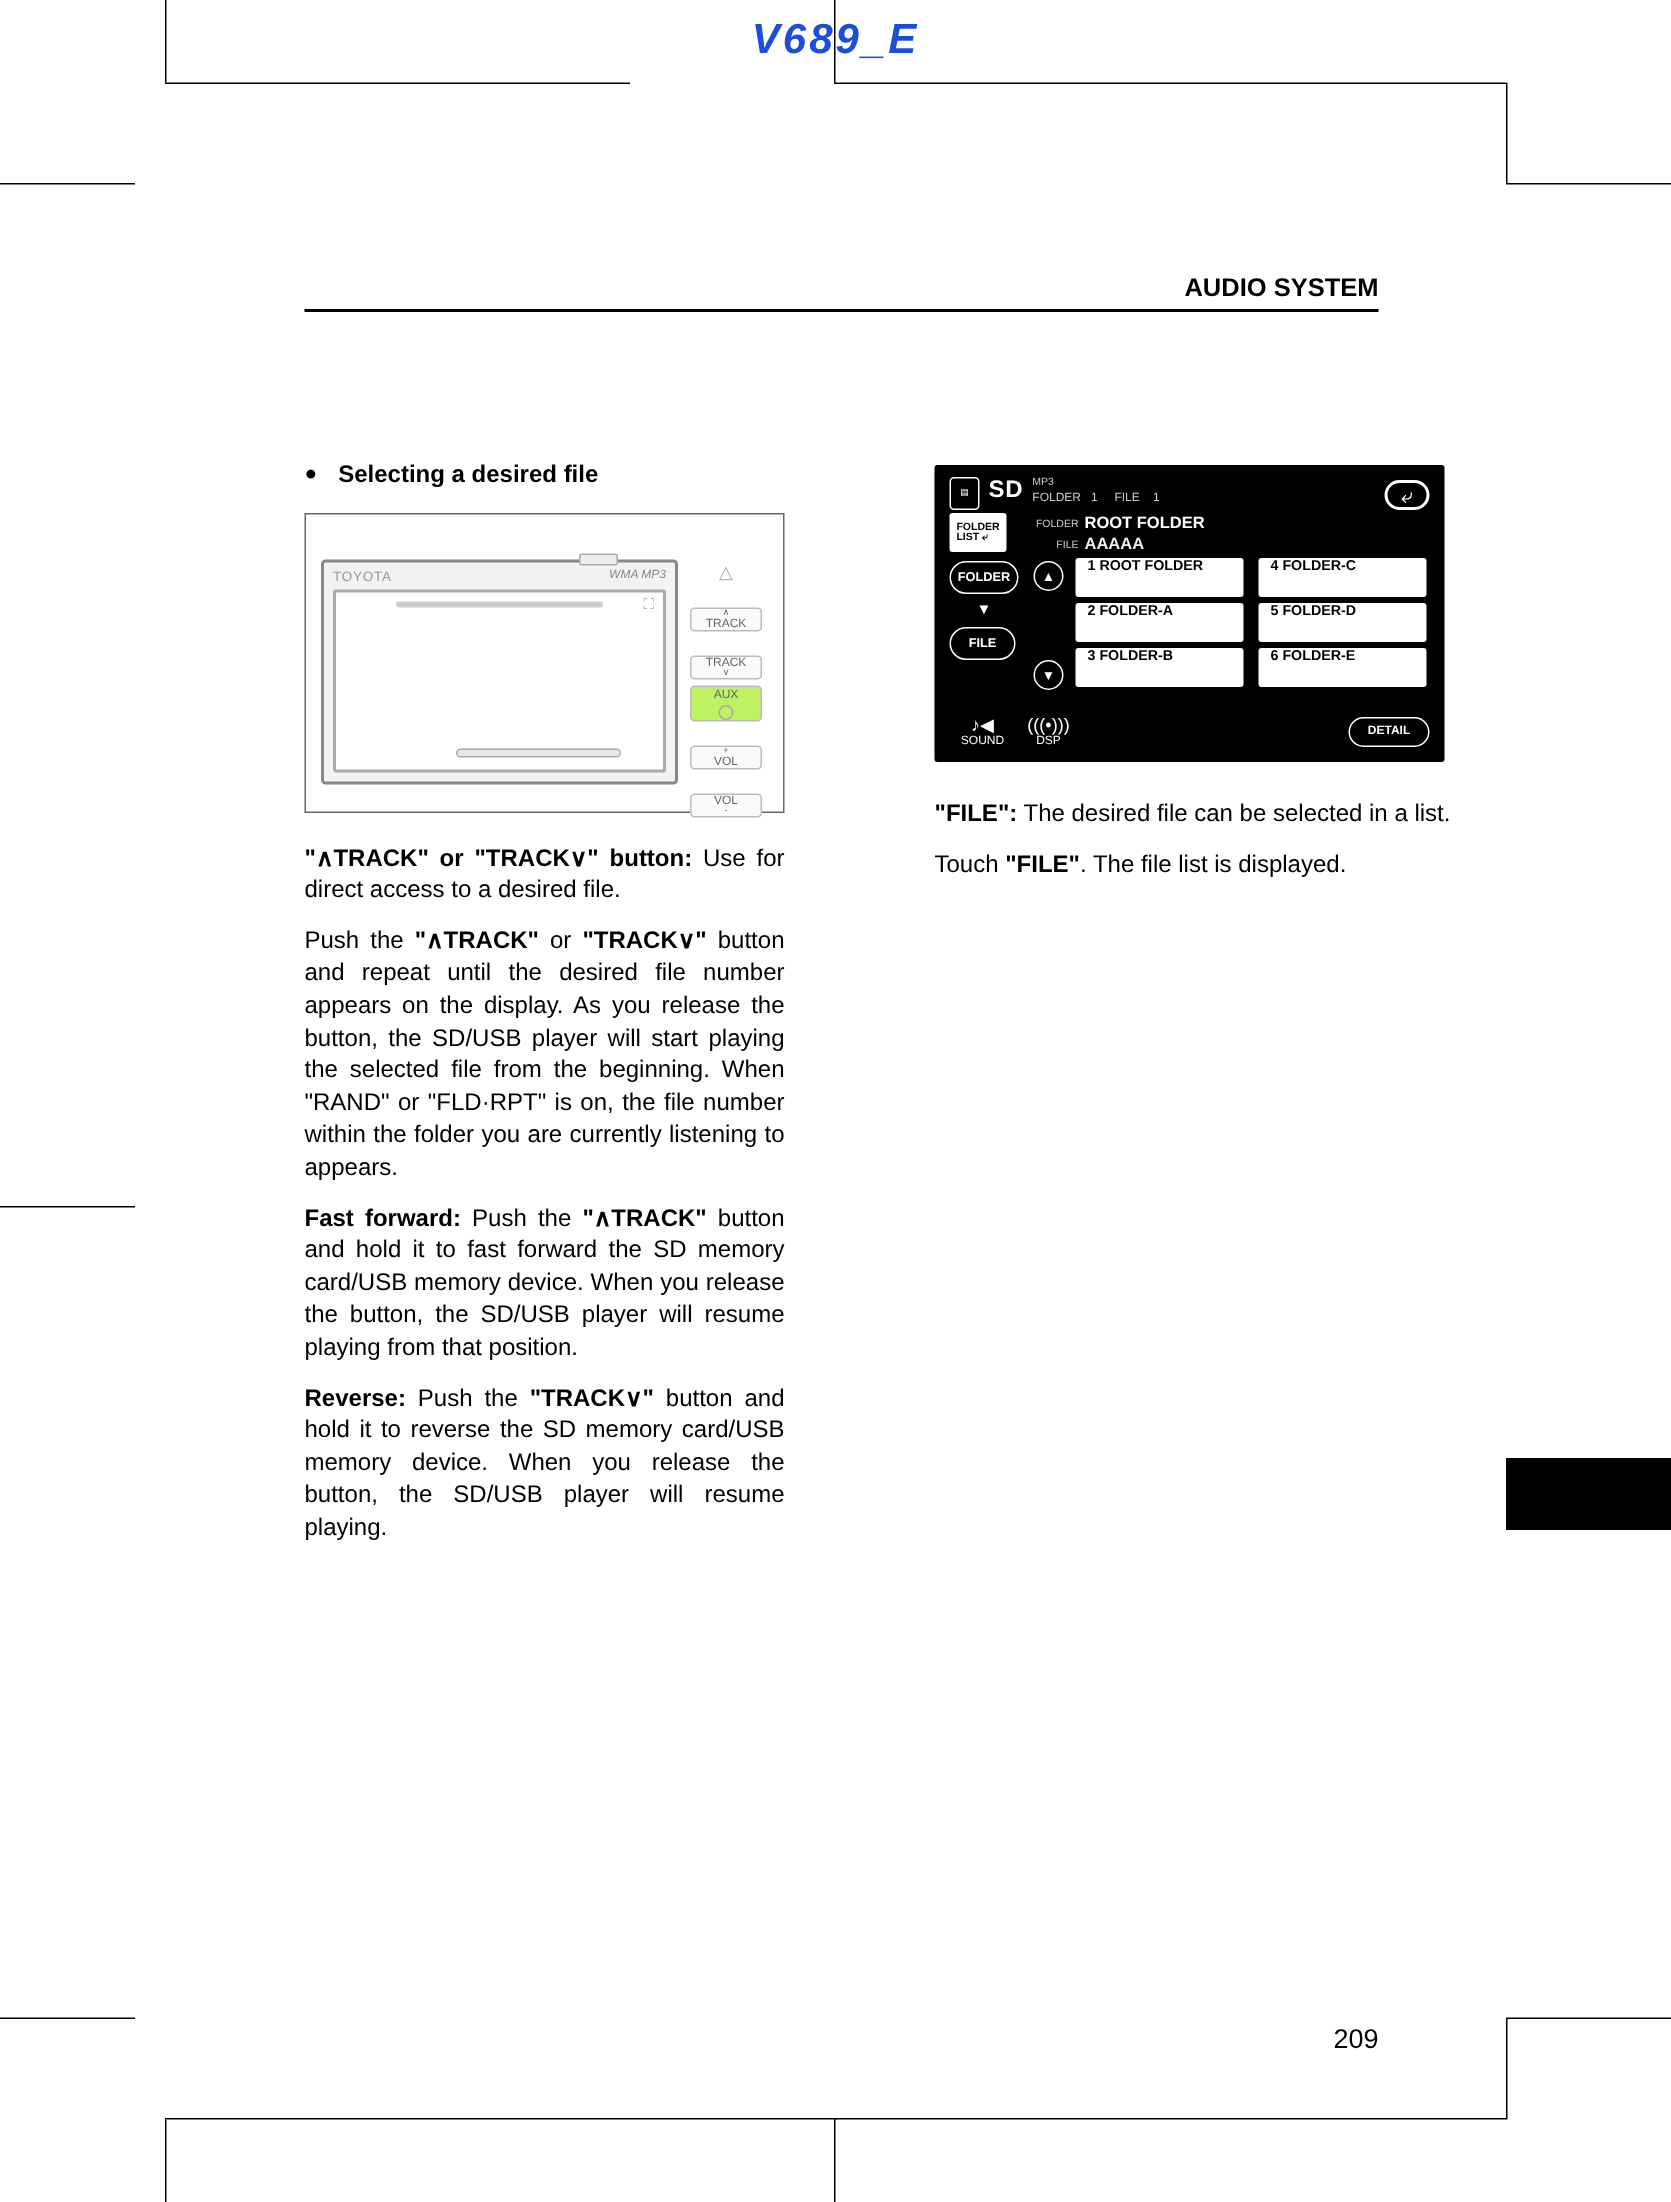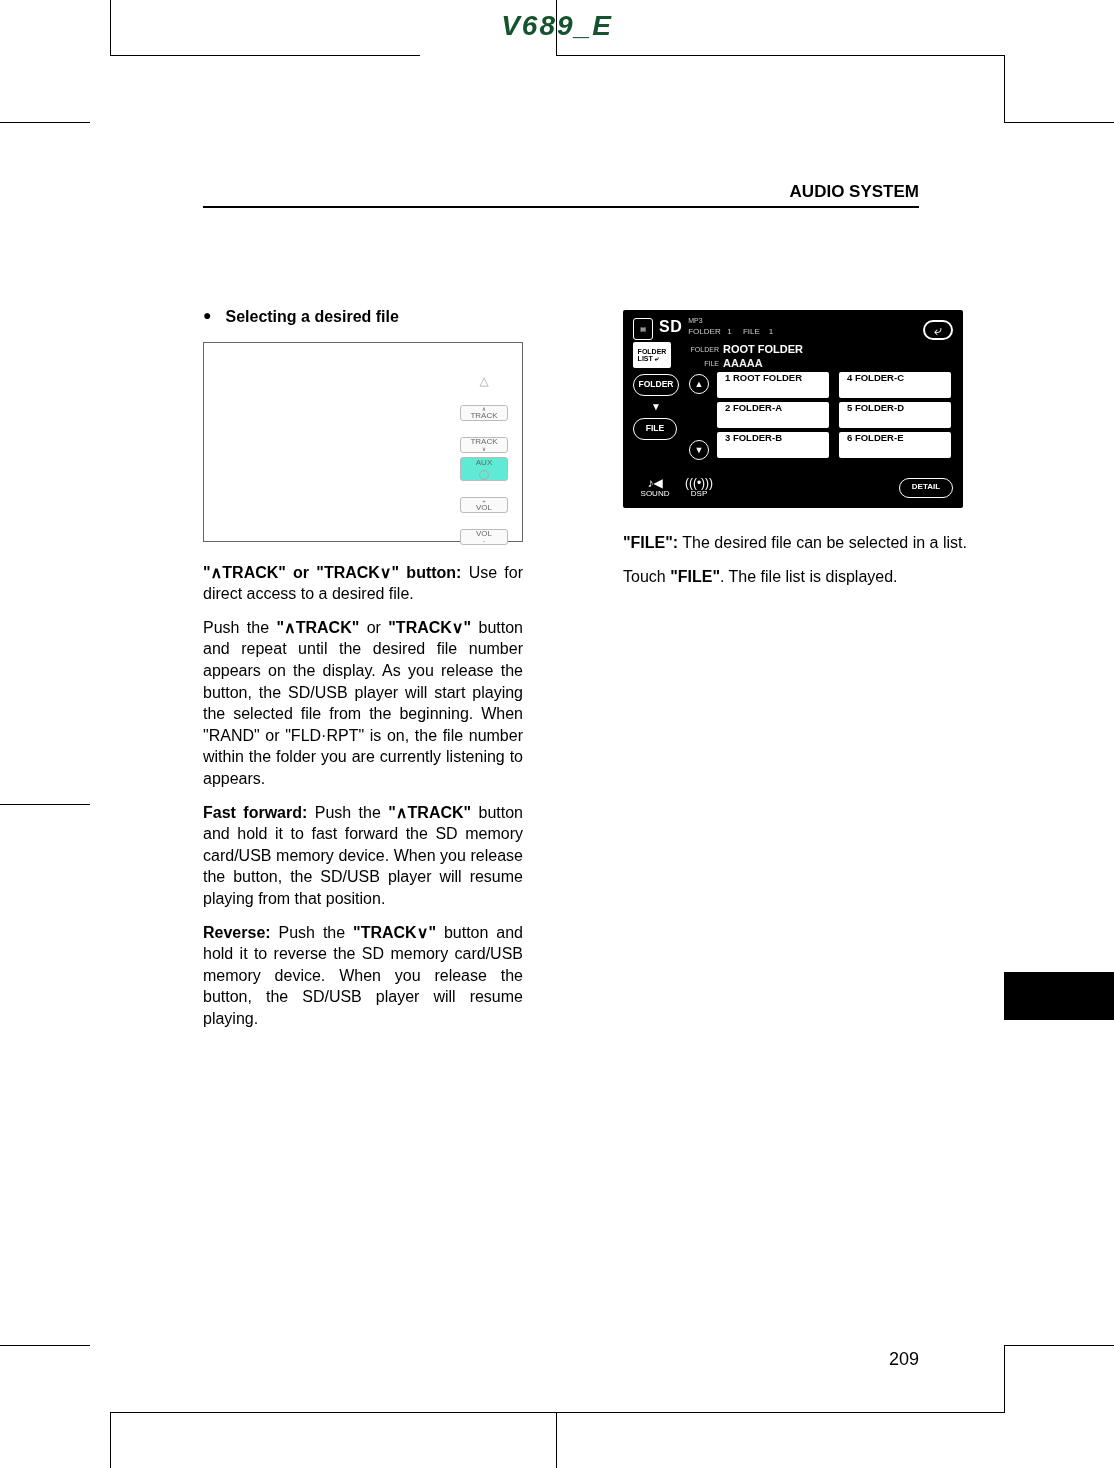--- a/index.html
+++ b/index.html
@@ -4,21 +4,21 @@
   <style>
     * { margin: 0; padding: 0; box-sizing: border-box; }
     html, body { width: 1114px; height: 1468px; font-family: Arial, Helvetica, sans-serif; background: #fff; color: #000; position: relative; }
 
     
     .crop { position: absolute; background: #000; }
     .crop-h { height: 1px; }
     .crop-v { width: 1px; }
 
     
-    .doc-title { position: absolute; top: 10px; left: 0; width: 100%; text-align: center; font-size: 28px; font-weight: bold; font-style: italic; letter-spacing: 2px; color: #14532d; }
+    .doc-title { position: absolute; top: 10px; left: 0; width: 100%; text-align: center; font-size: 28px; font-weight: bold; font-style: italic; letter-spacing: 2px; color: #1d4ed8; }
 
     .section-title { position: absolute; top: 182px; right: 195px; font-size: 17px; font-weight: bold; }
     .section-rule { position: absolute; top: 206px; left: 203px; right: 195px; border-top: 2px solid #000; }
 
     
     .col-left { position: absolute; top: 306px; left: 203px; width: 320px; font-size: 16px; line-height: 1.35; }
     .col-right { position: absolute; top: 310px; left: 623px; width: 350px; font-size: 16px; line-height: 1.35; }
 
     .bullet-row { display: flex; gap: 14px; font-weight: bold; margin-bottom: 14px; }
     .bullet-dot { font-size: 14px; }
@@ -30,21 +30,21 @@
     .headunit { width: 320px; height: 200px; border: 1px solid #666; background: #fff; margin-bottom: 20px; position: relative; }
     .hu-face { position: absolute; left: 10px; top: 30px; width: 238px; height: 150px; border: 2px solid #888; border-radius: 3px; background: #f2f2f2; }
     .hu-face-inner { position: absolute; left: 6px; top: 18px; right: 6px; bottom: 6px; border: 2px solid #aaa; border-radius: 2px; background: #fff; }
     .hu-slot { position: absolute; left: 40px; right: 40px; top: 6px; height: 4px; background: #ccc; border-radius: 2px; }
     .hu-brand { position: absolute; left: 6px; top: 3px; font-size: 9px; color: #999; letter-spacing: 0.5px; }
     .hu-wma { position: absolute; right: 6px; top: 3px; font-size: 8px; color: #888; font-style: italic; }
     .hu-topnub { position: absolute; right: 38px; top: -6px; width: 26px; height: 8px; border: 1px solid #aaa; border-radius: 2px; background: #eee; }
     .hu-right { position: absolute; right: 10px; top: 30px; width: 56px; height: 150px; display: flex; flex-direction: column; gap: 4px; align-items: center; font-size: 8px; color: #666; }
     .hu-key { width: 48px; height: 22px; border: 1px solid #bbb; border-radius: 3px; display: flex; flex-direction: column; justify-content: center; align-items: center; line-height: 1; background: #fafafa; margin-top: 12px; }
     .hu-key small { font-size: 6px; }
-    .hu-aux { width: 48px; height: 26px; border: 1px solid #bbb; border-radius: 3px; display: flex; flex-direction: column; justify-content: center; align-items: center; background: #5eead4; }
+    .hu-aux { width: 48px; height: 26px; border: 1px solid #bbb; border-radius: 3px; display: flex; flex-direction: column; justify-content: center; align-items: center; background: #bef264; }
     .hu-aux-knob { width: 10px; height: 10px; border: 1px solid #aaa; border-radius: 50%; margin-top: 1px; }
     .hu-tray { position: absolute; left: 80px; bottom: 8px; width: 110px; height: 6px; border: 1px solid #aaa; border-radius: 3px; background: #e8e8e8; }
     .hu-icon { position: absolute; top: 2px; right: 6px; font-size: 10px; color: #aaa; }
     .hu-tri { width: 48px; height: 20px; display: flex; justify-content: center; align-items: center; font-size: 12px; color: #aaa; }
 
     
     .touch { width: 340px; height: 198px; background: #000; color: #fff; font-size: 11px; position: relative; border-radius: 2px; margin-bottom: 24px; }
     .touch-row { display: flex; align-items: center; }
     .sd-badge { width: 20px; height: 22px; border: 1.5px solid #fff; border-radius: 3px; display: flex; flex-direction: column; justify-content: center; align-items: center; font-size: 6px; margin: 8px 6px 4px 10px; line-height: 1; }
     .sd-label { font-family: Arial; font-weight: bold; font-size: 16px; letter-spacing: 0.5px; }
@@ -108,20 +108,30 @@
 
 <div class="side-tab"></div>
 
 <div class="col-left">
   <div class="bullet-row">
     <span class="bullet-dot">●</span>
     <span>Selecting a desired file</span>
   </div>
 
   <div class="headunit">
+    <div class="hu-face">
+      <div class="hu-topnub"></div>
+      <span class="hu-brand">TOYOTA</span>
+      <span class="hu-wma">WMA MP3</span>
+      <div class="hu-face-inner">
+        <div class="hu-slot"></div>
+        <span class="hu-icon">⛶</span>
+        <div class="hu-tray"></div>
+      </div>
+    </div>
     <div class="hu-right">
       <div class="hu-tri">△</div>
       <div class="hu-key">
           <small>∧</small>
           <span>TRACK</span>
         </div>
       <div class="hu-key">
           <span>TRACK</span>
           <small>∨</small>
         </div>

